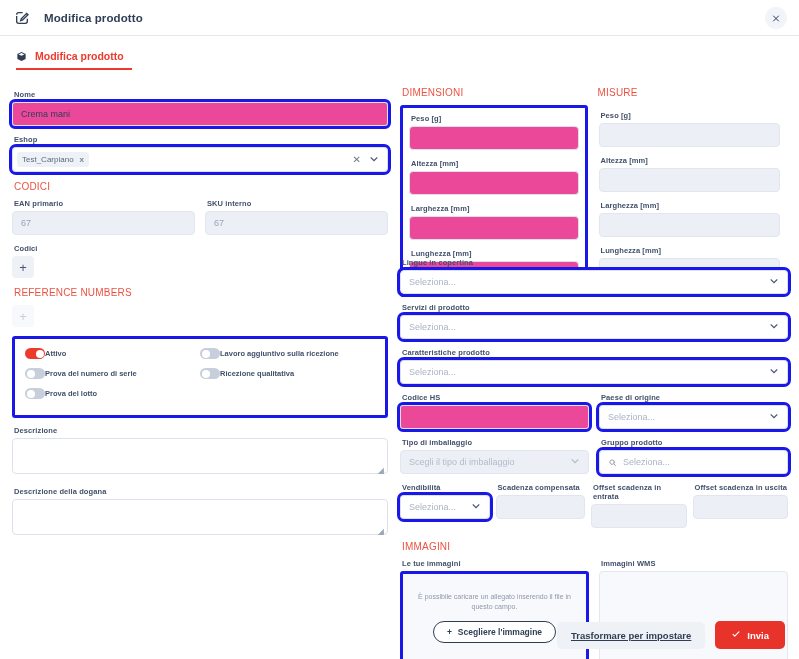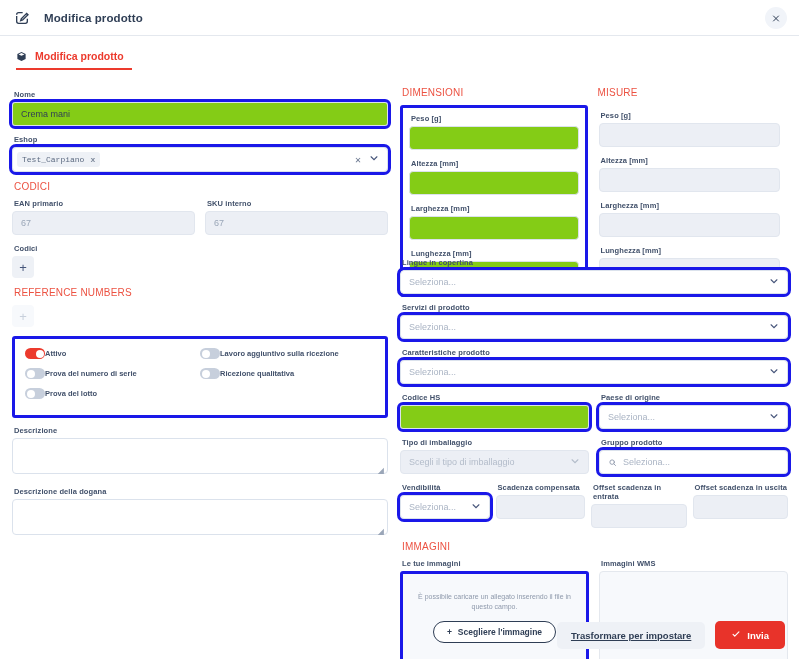--- a/index.html
+++ b/index.html
@@ -40,39 +40,39 @@
   
   .body { display:flex; padding: 14px 12px 0 12px; gap:0; }
   .col-left  { width: 385px; padding-right:8px;margin-top:6px; }
   .col-mid   { width: 196px; padding: 0 4px; }
   .col-right { width: 196px; padding: 0 4px; }
 
   
   .lbl { font-size:7.5px; font-weight:bold; color:#41506a; margin: 0 0 3px 2px; display:block; letter-spacing:.1px; }
   .inp {
     width:100%; height:24px; border:1px solid #dbe2ec; border-radius:4px;
-    background:#84cc16; font-size:9px; color:#2f3e55; padding: 0 8px;
+    background:#ec4899; font-size:9px; color:#2f3e55; padding: 0 8px;
     font-family:"Liberation Sans", sans-serif; outline:none;
   }
   .inp::placeholder { color:#aab4c4; }
   .inp.disabled { background:#eceff5; border-color:#e1e6ee; color:#9aa6b8; }
   .inp.disabled::placeholder { color:#9aa6b8; }
   .fld { margin-bottom:9px; }
 
   
   .hl { outline:3px solid #1a18e8; outline-offset:0px; border-radius:3px; }
   .hlbox { border:3px solid #1a18e8; border-radius:3px; }
 
   
   .sect { font-size:10px; color:#ec5242; margin: 3px 0 7px 2px; letter-spacing:.2px; }
 
   
   .multi {
     width:100%; min-height:25px; border:1px solid #dbe2ec; border-radius:4px; background:#fff;
-    display:flex; align-items:center; padding: 2px 4px; position:relative;font-family:Liberation Mono, monospace;
+    display:flex; align-items:center; padding: 2px 4px; position:relative;
   }
   .chip {
     background:#eef1f6; border-radius:3px; font-size:8px; color:#5c6a80;
     padding: 3px 5px; display:flex; align-items:center; gap:6px;
   }
   .chip .x { font-size:8px; color:#7b8799; cursor:pointer; font-weight:bold;}
   .multi-ctrls { margin-left:auto; display:flex; align-items:center; gap:8px; padding-right:4px; color:#6b7890; }
   .multi-ctrls span { font-size:10px; cursor:pointer; }
 
   

